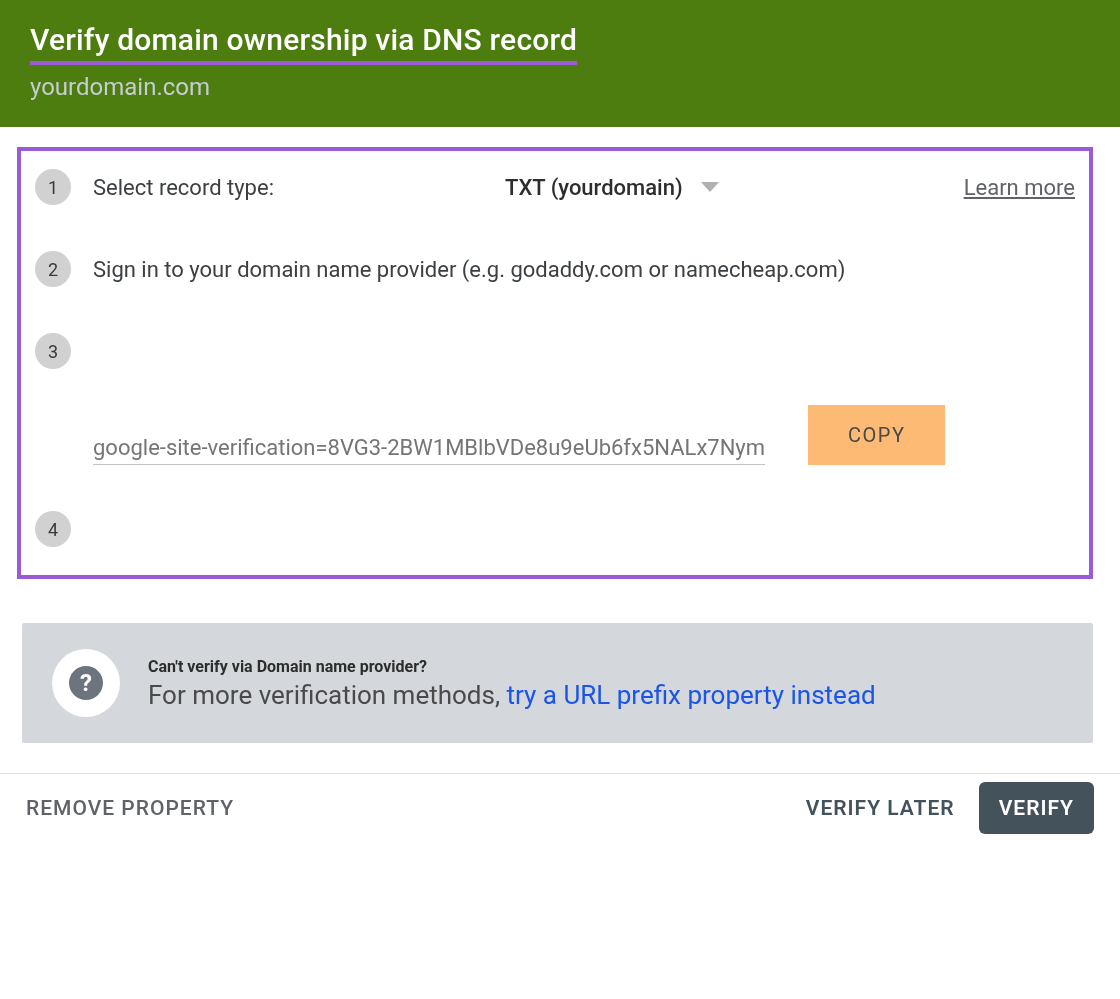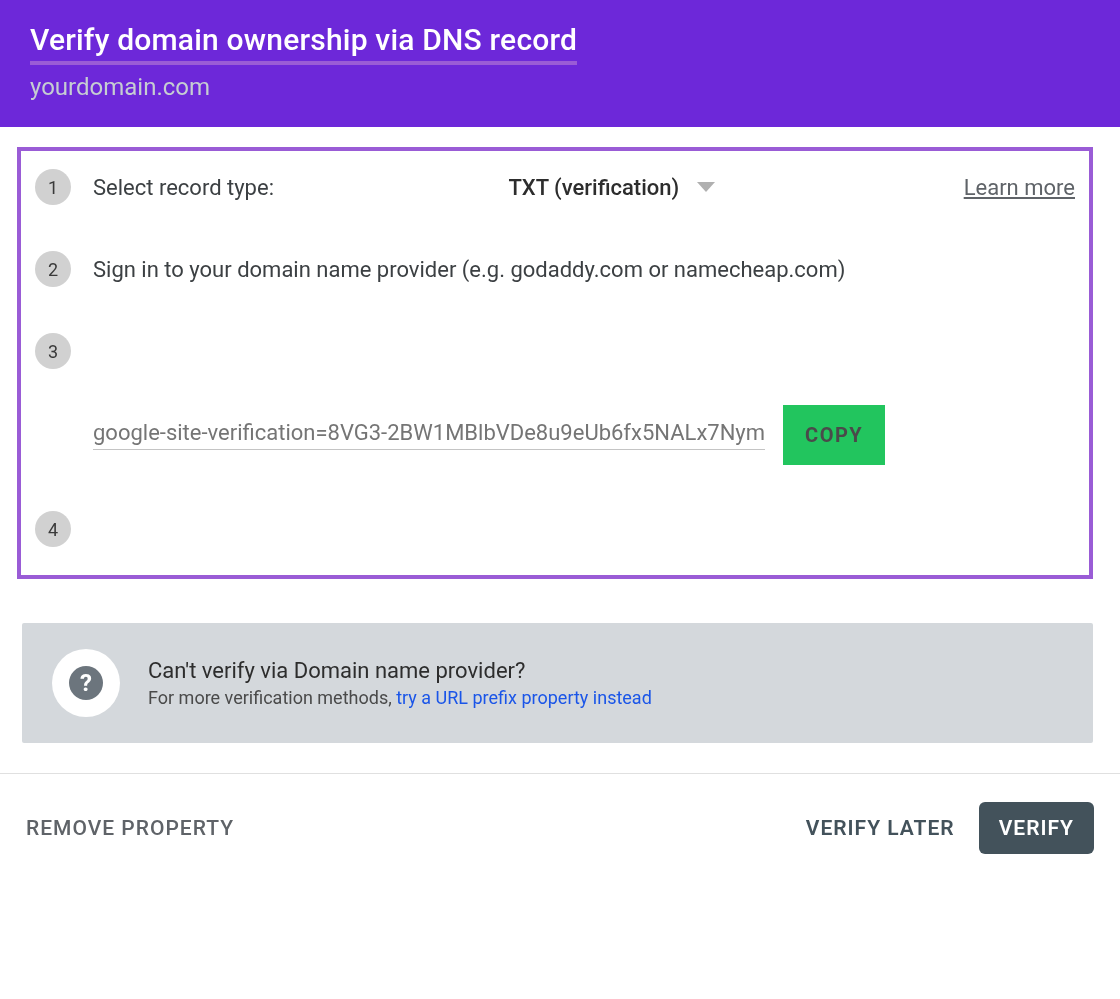--- a/index.html
+++ b/index.html
@@ -3,21 +3,21 @@
 <meta charset="utf-8">
 <style>
   * { box-sizing: border-box; margin: 0; padding: 0; }
   body {
     font-family: Roboto, "Helvetica Neue", Arial, sans-serif;
     background: #fff;
     color: #202124;
     width: 1120px;
   }
   .header {
-    background: #6d28d9;
+    background: #4d7c0f;
     padding: 22px 30px 26px 30px;
   }
   .header-title-wrap {
     display: inline-block;
     border-bottom: 4px solid #9a5cd6;
     padding-bottom: 4px;
   }
   .header-title {
     color: #fff;
     font-size: 30px;
@@ -85,44 +85,45 @@
   .learn-link {
     color: #5f6368;
     font-size: 22px;
     text-decoration: underline;
     border-bottom: none;
     cursor: pointer;
   }
   .step3-text .bold { font-weight: 600; color:#2d2d2d; }
   .txt-row {
     display: flex;
-    align-items: center;
+    align-items: flex-end;
     margin-top: 36px;
     margin-left: 58px;
     margin-bottom: 46px;
+    gap: 25px;
   }
   .txt-value {
     font-size: 22px;
     color: #757575;
     border-bottom: 1.5px solid #c4c4c4;
     padding-bottom: 4px;
     flex: 0 0 auto;
     max-width: 820px;
     white-space: nowrap;
     overflow: hidden;
   }
   .copy-btn {
-    background: #22c55e;
+    background: #fdba74;
     color: #4a4a4a;
     font-size: 20px;
     letter-spacing: 1.5px;
-    padding: 18px 22px;
+    padding: 18px 40px;
     margin-left: 18px;
     cursor: pointer;
-    font-weight: 700;
+    font-weight: 400;
   }
   .step4-text .bold { font-weight: 600; color:#2d2d2d; }
   .note {
     font-size: 22px;
     color: #3c4043;
     line-height: 1.55;
     margin: 14px 10px 0 10px;
   }
   .note-link {
     color: #1a73e8;
@@ -153,38 +154,38 @@
     background: #6c757d;
     color: #fff;
     font-size: 24px;
     font-weight: 700;
     display: flex;
     align-items: center;
     justify-content: center;
   }
   .alt-text { }
   .alt-title {
-    font-size: 22px;
-    font-weight: 400;
+    font-size: 16px;
+    font-weight: 700;
     color: #2d2d2d;
     margin-bottom: 4px;
   }
   .alt-sub {
-    font-size: 18px;
+    font-size: 26px;
     color: #4a4a4a;
     text-align: center;
   }
   .alt-link {
     color: #1a55e8;
     cursor: pointer;
   }
   .footer {
     border-top: 1px solid #e0e0e0;
     margin-top: 30px;
-    padding: 28px 26px 20px 26px;
+    padding: 8px 26px 20px 26px;
     display: flex;
     align-items: center;
   }
   .remove-btn {
     color: #5f6368;
     font-size: 21px;
     letter-spacing: 1px;
     cursor: pointer;
     font-weight: 500;
   }
@@ -220,21 +221,21 @@
 </div>
 
 <div class="content">
   <div class="steps-box">
 
     <div class="step">
       <div class="step-num">1</div>
       <div class="step-body">
         <span class="step1-label">Select record type:</span>
         <span class="record-select">
-          <span>TXT (verification)</span>
+          <span>TXT (yourdomain)</span>
           <span class="caret"></span>
         </span>
         <span class="learn-link">Learn more</span>
       </div>
     </div>
 
     <div class="step">
       <div class="step-num">2</div>
       <div class="step-body">
         <span>Sign in to your domain name provider (e.g. godaddy.com or namecheap.com)</span>

